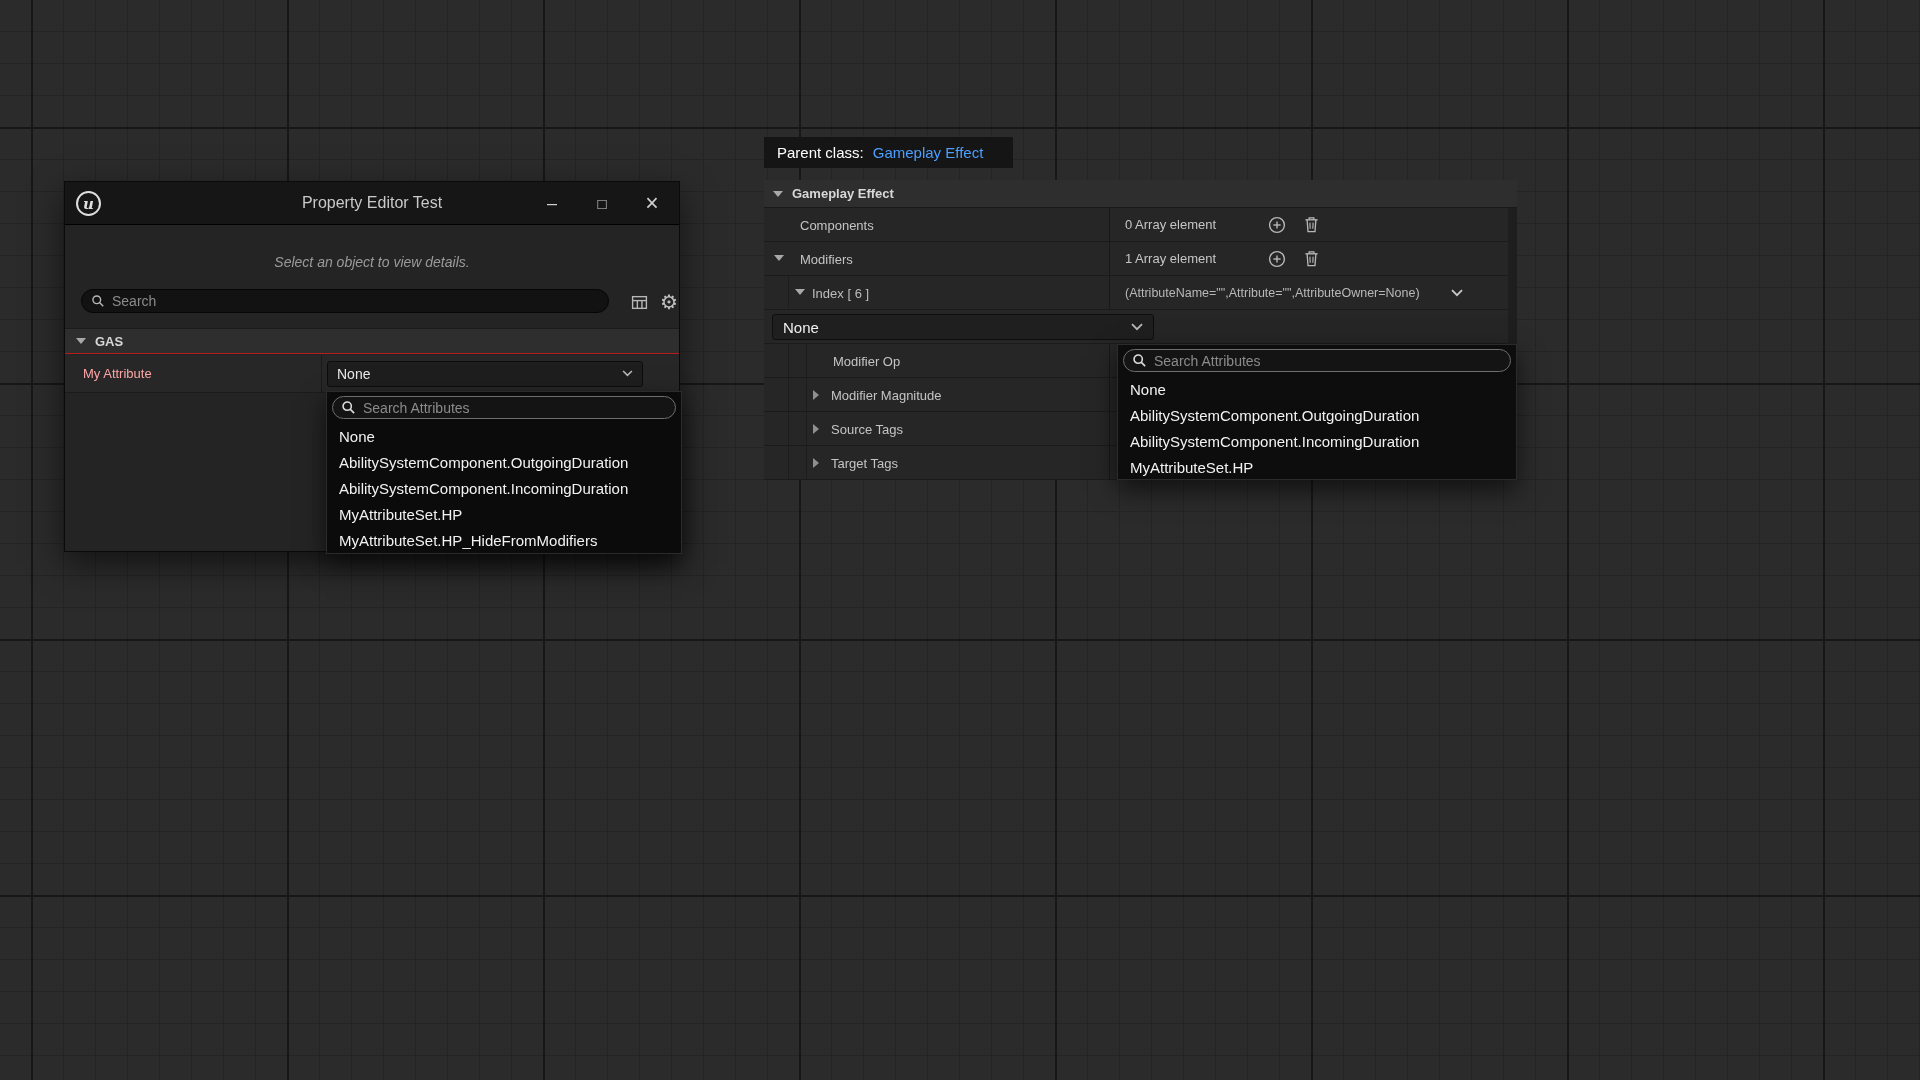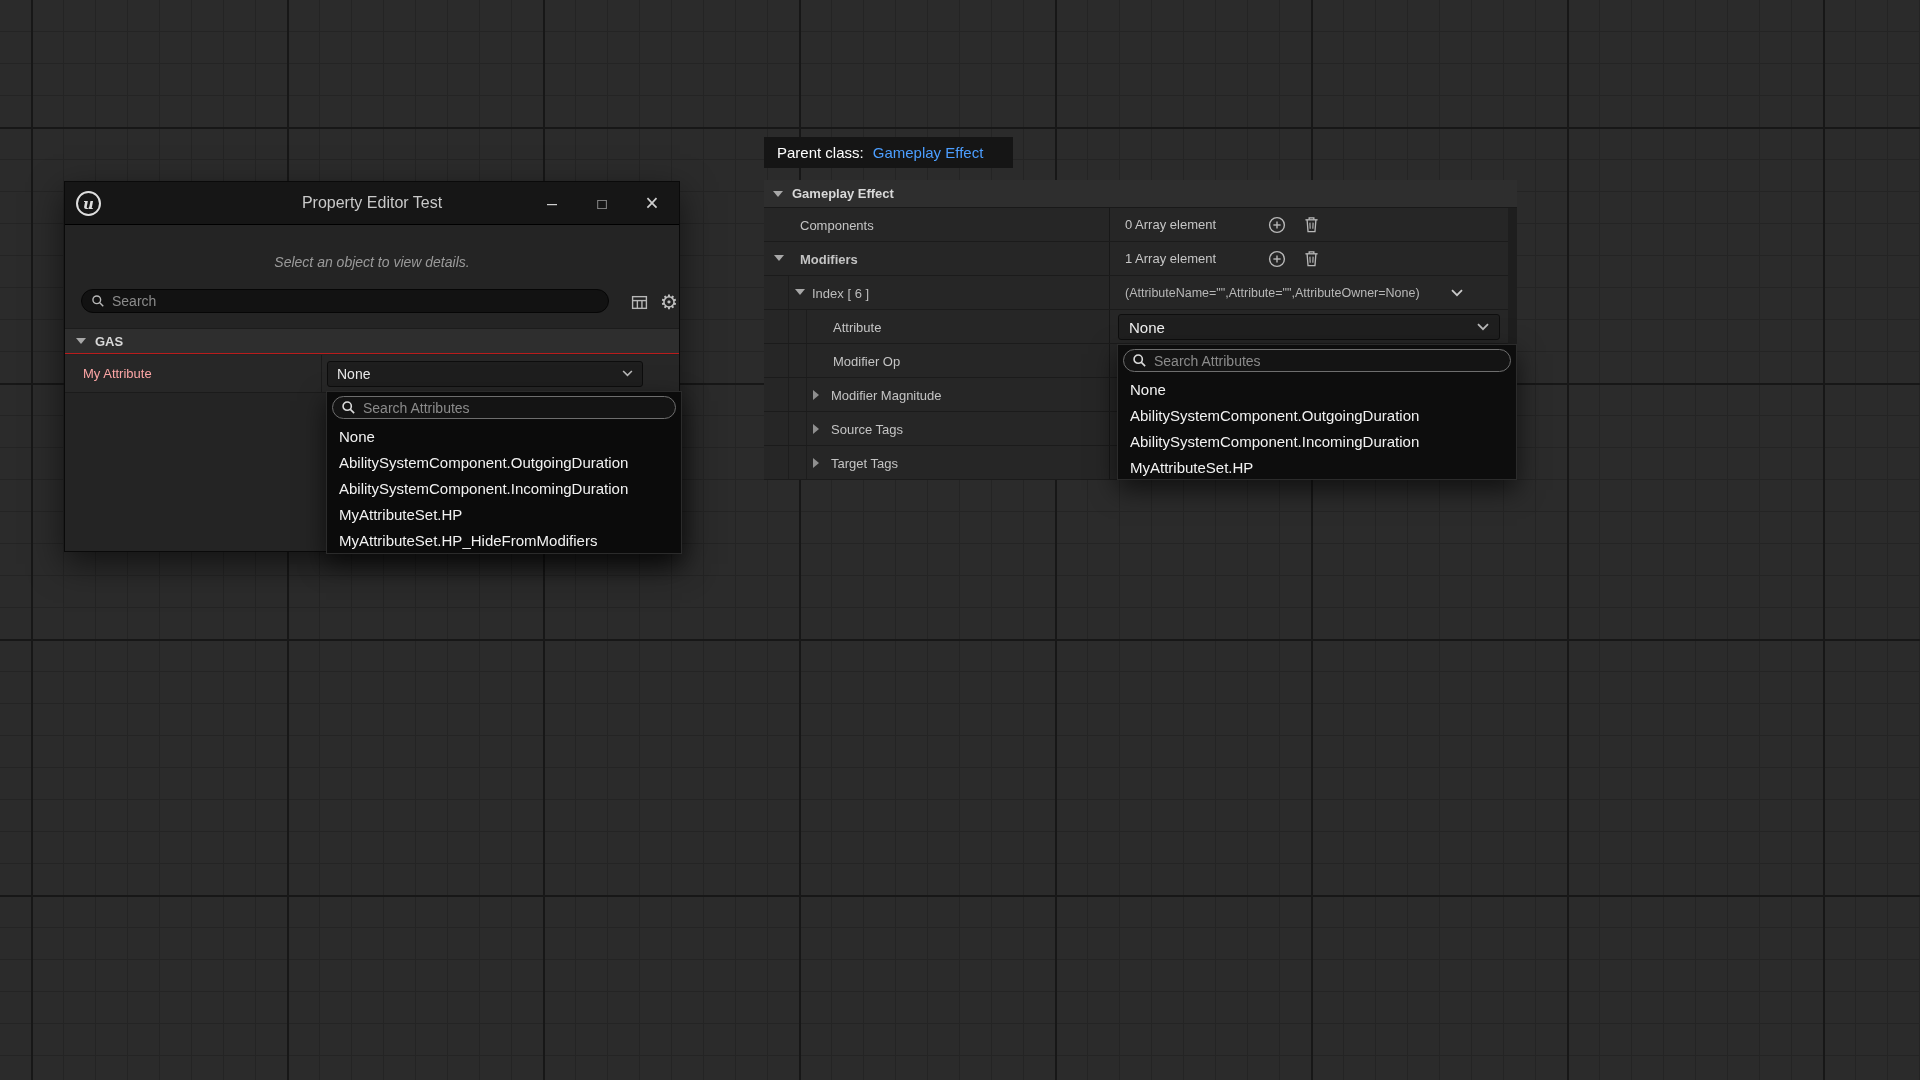--- a/index.html
+++ b/index.html
@@ -77,21 +77,21 @@
 
   .details { position:absolute; left:764px; top:180px; width:753px; height:300px; background:#242424; font-size:13px; }
   .d-cat { height:28px; background:#2e2e2e; border-bottom:1px solid #191919; display:flex; align-items:center; padding-left:9px; gap:9px; }
   .d-row { height:34px; display:flex; border-bottom:1px solid #1b1b1b; background:#262626; }
   .d-label { width:346px; position:relative; border-right:1px solid #181818; }
   .d-label .exp { position:absolute; top:12px; cursor:pointer; }
   .d-label .txt { position:absolute; top:10px; white-space:nowrap; color:#c4c4c4; }
   .d-label .guide { position:absolute; top:0; bottom:0; width:0; border-left:1px solid #1d1d1d; }
   .d-value { flex:1; position:relative; display:flex; align-items:center; padding-left:15px; color:#c6c6c6; }
   .r-comp .txt { left:36px; }
-  .r-mod  .exp { left:10px; top:13px; } .r-mod .txt { left:36px; font-weight:bold;text-align:right; }
+  .r-mod  .exp { left:10px; top:13px; } .r-mod .txt { left:36px; font-weight:normal;text-align:right; }
   .r-idx  .exp { left:31px; top:13px; } .r-idx .txt { left:48px; color:#bdbdbd; }
   .r-attr .txt { left:69px; }
   .r-op   .txt { left:69px; }
   .r-sub  .exp { left:49px; top:12px; } .r-sub .txt { left:67px; }
   .icon-btn { position:absolute; background:none; border:none; color:#cfcfcf; cursor:pointer; padding:0; top:8px; }
   .ib-plus { left:158px; }
   .ib-trash { left:194px; }
   .struct-text { font-size:12.5px; color:#b8b8b8; white-space:nowrap; }
   .struct-chevron { position:absolute; right:54px; top:13px; color:#c9c9c9; cursor:pointer; }
   .combo2 { position:absolute; left:8px; top:4px; width:382px; height:26px; background:#1f1f1f; border:1px solid #0e0e0e; border-radius:3px;
@@ -264,25 +264,20 @@
         <span class="struct-text">(AttributeName="",Attribute="",AttributeOwner=None)</span>
         <span class="struct-chevron icon">
           <svg viewBox="0 0 12 8" width="12" height="8">
               <path d="M1 1.2l5 5 5-5" fill="none" stroke="currentColor" stroke-width="1.8"></path>
             </svg>
         </span>
       </div>
     </div>
 
     <div class="d-row r-attr">
-      <div class="d-label">
-        <span class="guide" style="left:24px;"></span>
-        <span class="guide" style="left:42px;"></span>
-        <span class="txt">Attribute</span>
-      </div>
       <div class="d-value">
         <div class="combo2">
           <span>None</span>
           <span class="icon">
             <svg viewBox="0 0 12 8" width="12" height="8">
                 <path d="M1 1.2l5 5 5-5" fill="none" stroke="currentColor" stroke-width="1.8"></path>
               </svg>
           </span>
         </div>
       </div>

